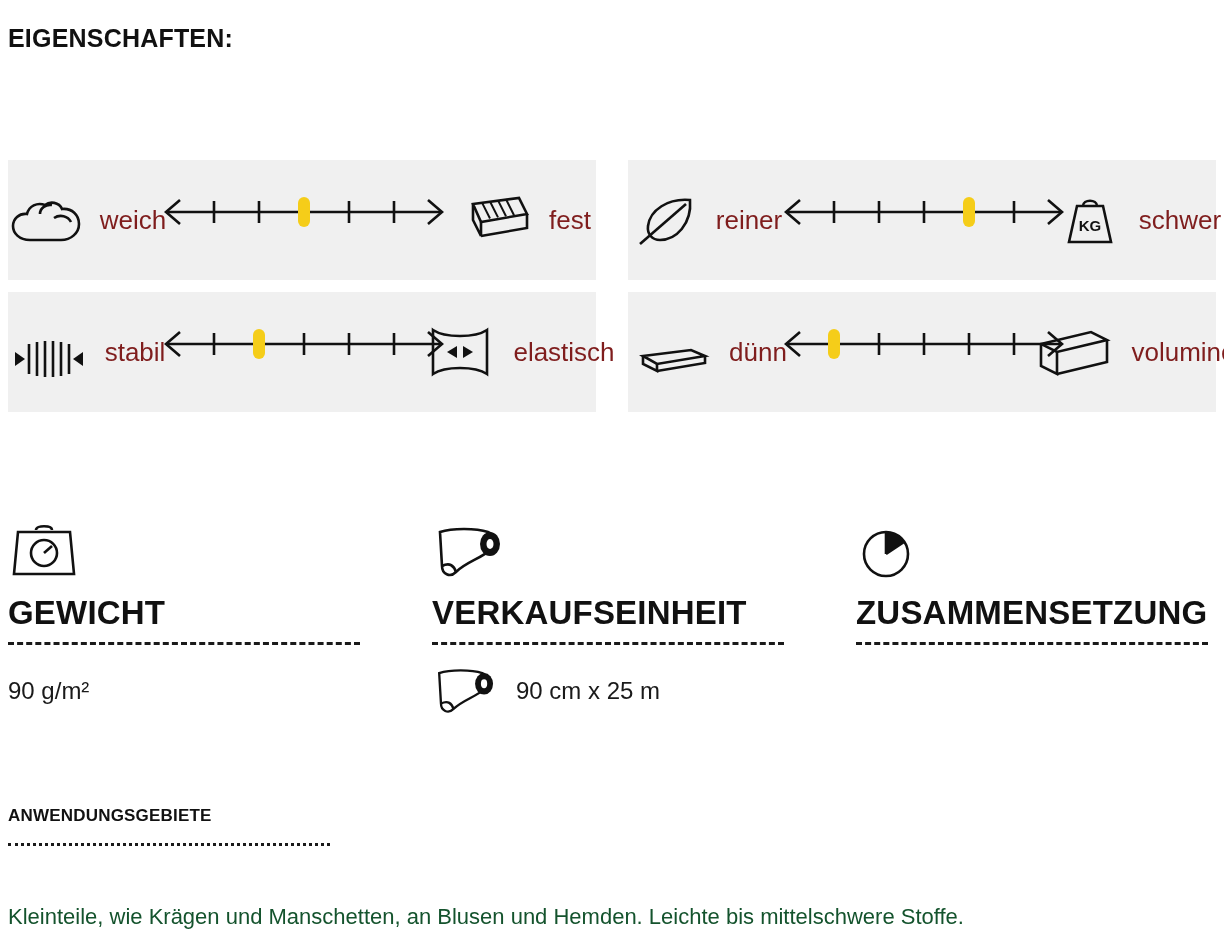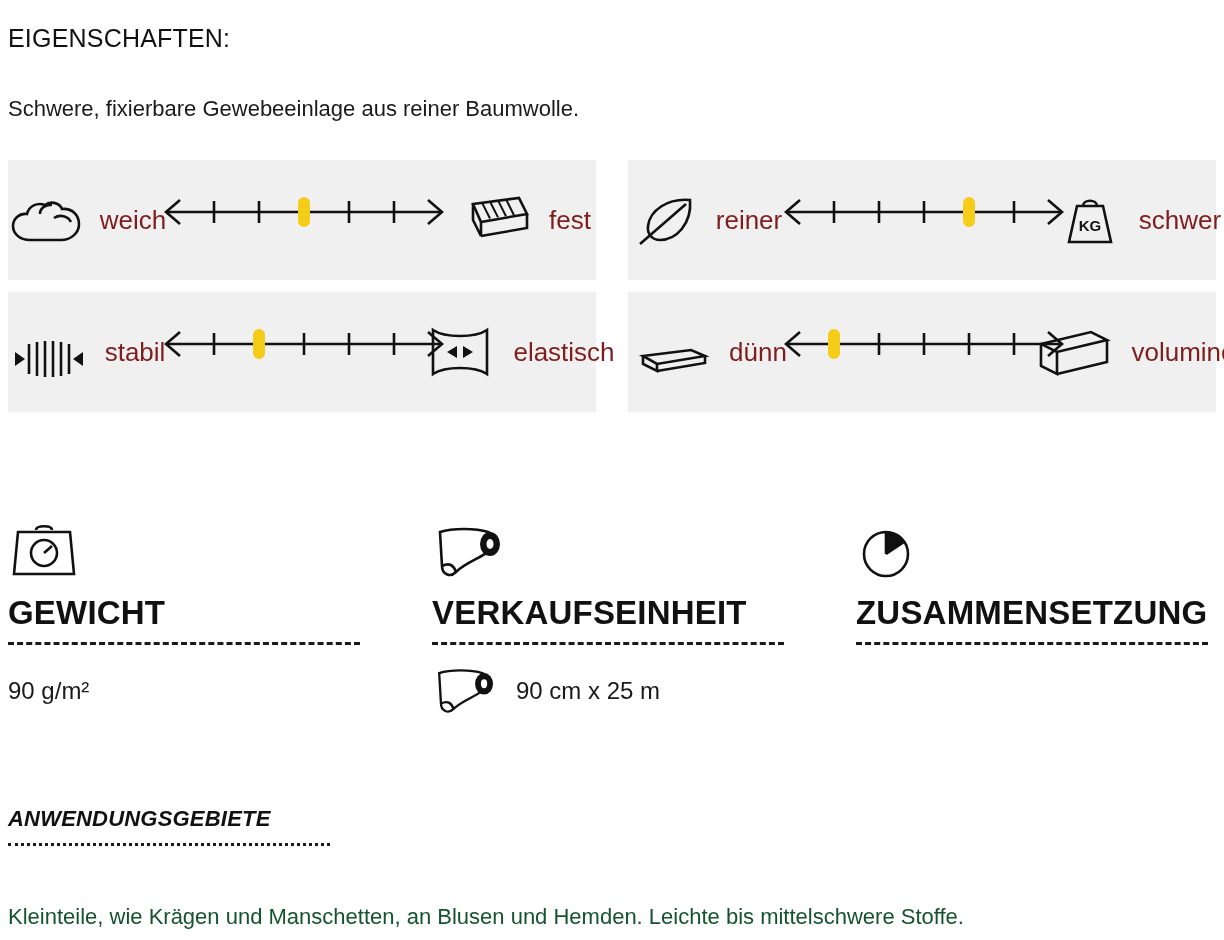--- a/index.html
+++ b/index.html
@@ -18,21 +18,21 @@
   .page {
     position: relative;
     width: 1224px;
     height: 940px;
     padding: 0;
   }
 
   
   .section-title {
     font-size: 25px;
-    font-weight: normal;
+    font-weight: bold;
     letter-spacing: 0.2px;
     color: #111;
     margin: 0;
   }
   #props-title {
     position: absolute;
     left: 8px;
     top: 24px;
   }
   #props-desc {
@@ -123,24 +123,23 @@
     align-items: center;
     gap: 14px;
     height: 56px;
   }
 
   
   #apps-title {
     position: absolute;
     left: 8px;
     top: 806px;
-    font-size: 22px;
+    font-size: 17px;
     font-weight: bold;
     letter-spacing: 0.2px;
-    font-style: italic;
   }
   #apps-dots {
     position: absolute;
     left: 8px;
     top: 843px;
     width: 322px;
     border-top: 3px dotted #1a1a1a;
     height: 0;
   }
   #apps-text {
@@ -151,21 +150,20 @@
     color: #14532d;
   }
   svg { display: block; }
 </style>
 </head>
 <body>
 
 <div class="page">
 
   <h1 class="section-title" id="props-title">EIGENSCHAFTEN:</h1>
-  <div id="props-desc">Schwere, fixierbare Gewebeeinlage aus reiner Baumwolle.</div>
 
   <div class="prop-grid">
 
     <div class="prop-card">
       <div class="prop-end">
         <div class="prop-icon">
           <svg width="72" height="46" viewBox="0 0 72 46">
             <path d="M20 40 C9 40 3 33 3 26 C3 19 9 13 17 14 C19 6 27 2 35 5 C40 1 49 2 52 9 C62 8 69 15 69 24 C69 33 61 40 51 40 Z" fill="none" stroke="#111" stroke-width="2.6"></path>
             <path d="M30 14 C30 8 36 4 42 5" fill="none" stroke="#111" stroke-width="2.6"></path>
             <path d="M44 18 C50 14 58 16 61 22" fill="none" stroke="#111" stroke-width="2.6"></path>

